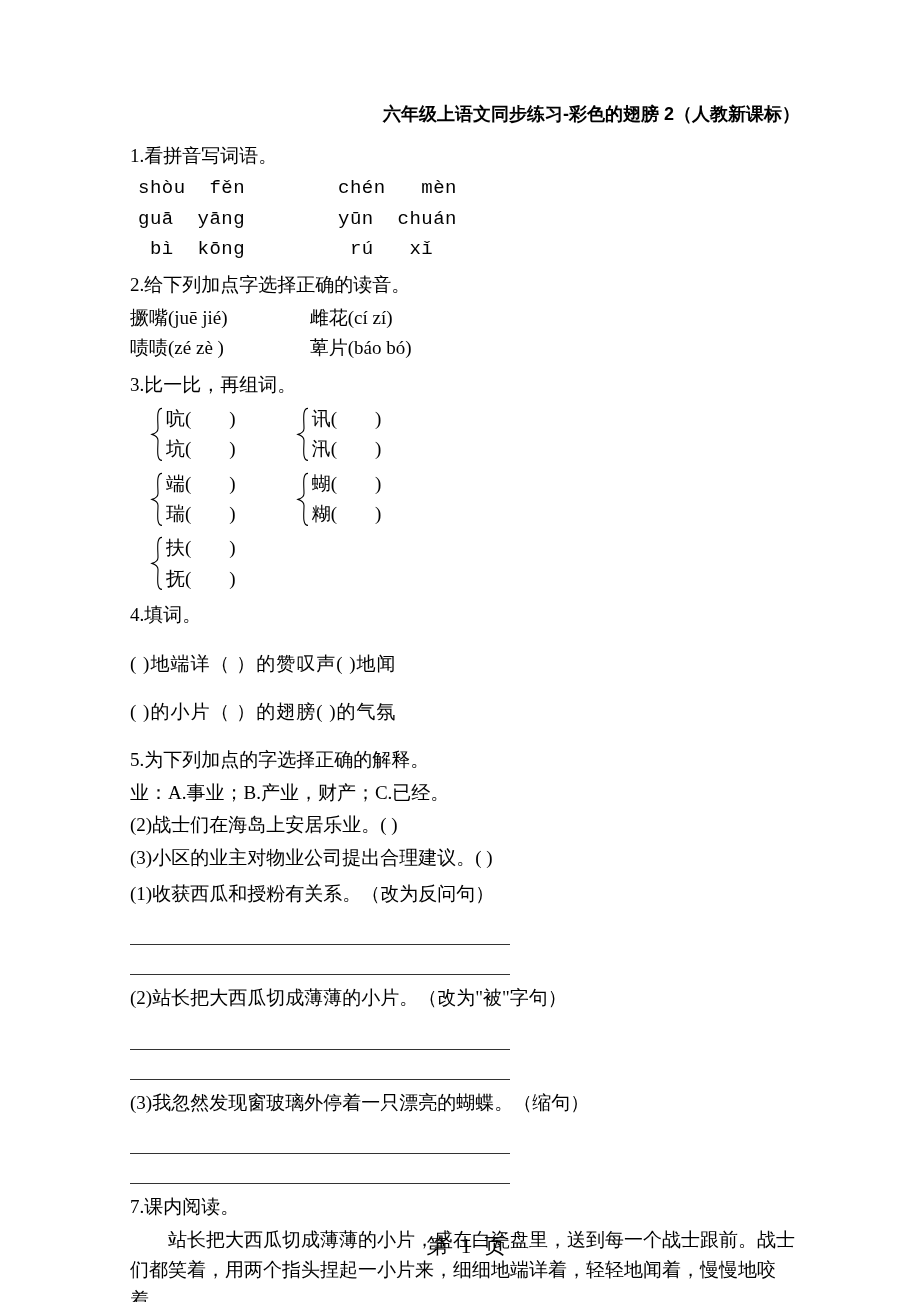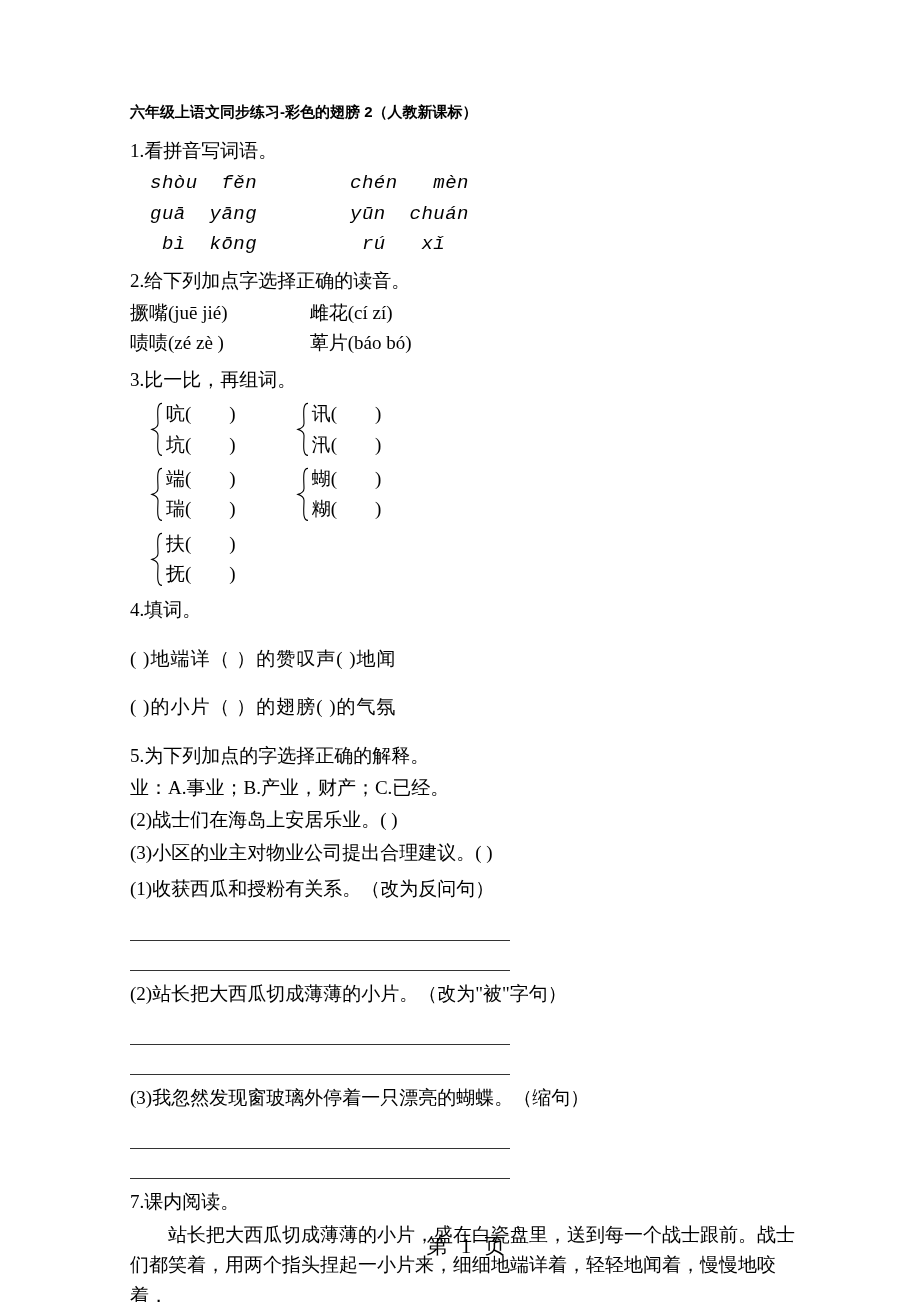--- a/index.html
+++ b/index.html
@@ -8,34 +8,33 @@
       height: 1302px;
       background: #fff;
       font-family: "SimSun", "宋体", serif;
       font-size: 19px;
       line-height: 1.6;
       color: #000;
       padding: 100px 120px 40px 130px;
       position: relative;
     }
     .title {
-      text-align: left;
-      font-size: 15px;
+      text-align: right;
+      font-size: 18px;
       font-weight: bold;
       margin-bottom: 12px;
       font-family: "SimHei", "黑体", sans-serif;
     }
     .section { margin-bottom: 6px; }
     .q-head { margin: 2px 0; }
     .pinyin-row {
       display: flex;
-      margin-left: 20px;
+      margin-left: 8px;
       font-family: "Courier New", "SimSun", monospace;
       letter-spacing: 0.5px;
-      font-style: italic;
     }
     .pinyin-cell { white-space: pre; }
     .pinyin-col1 { width: 200px; }
     .q2-row { margin: 0; }
     .brace-group { display: flex; margin-left: 20px; margin-top: 4px; gap: 60px; }
     .brace-pair { display: flex; align-items: stretch; }
     .brace-svg { width: 14px; }
     .brace-items { display: flex; flex-direction: column; justify-content: space-around; padding-left: 2px; }
     .brace-items span { white-space: pre; }
     .q4-line { margin: 18px 0; letter-spacing: 1px; }

